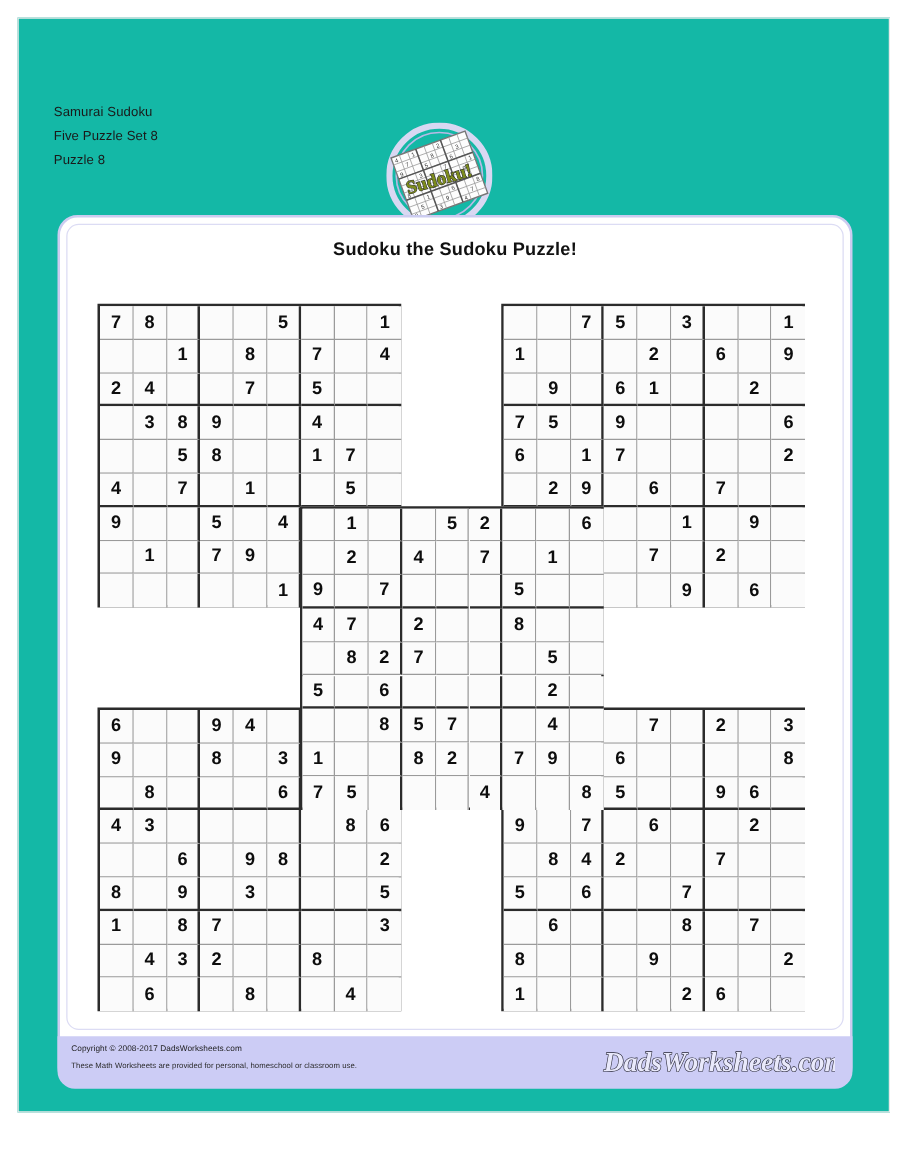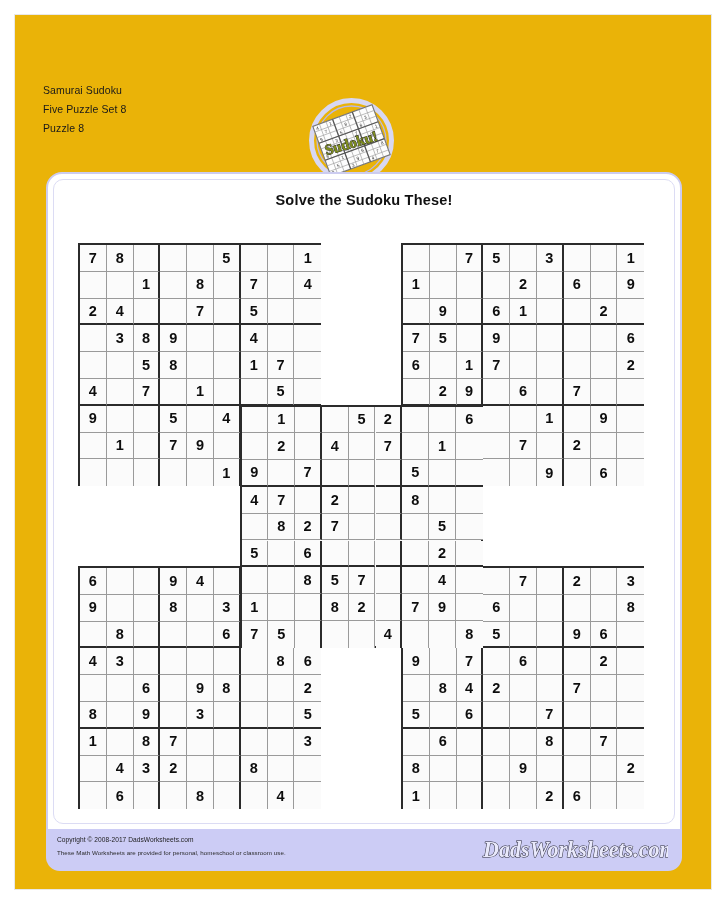--- a/index.html
+++ b/index.html
@@ -8,21 +8,21 @@
     width:728px;height:921px;
     background:#ffffff;
     font-family:"Liberation Sans", sans-serif;
     -webkit-font-smoothing:antialiased;
   }
   .page{
     position:absolute;left:14px;top:14px;
     width:698px;height:876px;
     border:1px solid #e8e8e8;
     box-sizing:border-box;
-    background:#eab308;
+    background:#14b8a6;
   }
 
   
   .hdr-lines{
     position:absolute;left:28px;top:66px;
     font-size:10.5px;color:#1a1a1a;line-height:19px;
     letter-spacing:.1px;
   }
   .hdr-lines div{white-space:nowrap;}
 
@@ -203,21 +203,21 @@
       <g transform="rotate(-16 42.5 46)">
         <text x="42.5" y="50" text-anchor="middle" font-family="'Liberation Serif',serif" font-size="15" font-weight="bold" fill="#7d8c1c" stroke="#2d2d2d" stroke-width="0.85" paint-order="stroke">Sudoku!</text>
       </g>
     </svg>
   </div>
 
 
   <div class="frame"></div>
   <div class="frame-inner"></div>
 
-  <div class="title">Solve the Sudoku These!</div>
+  <div class="title">Sudoku the Sudoku Puzzle!</div>
 
   <div class="board" id="board">
     <div class="grid g-tl" id="grid-top_left">
         <div class="cell" style="left: 0px; top: 0px;">7</div>
         <div class="cell" style="left: 26.8px; top: 0px;">8</div>
         <div class="cell br3 empty" style="left: 53.6px; top: 0px;"></div>
         <div class="cell empty" style="left: 80.4px; top: 0px;"></div>
         <div class="cell empty" style="left: 107.2px; top: 0px;"></div>
         <div class="cell br3" style="left: 134px; top: 0px;">5</div>
         <div class="cell empty" style="left: 160.8px; top: 0px;"></div>

